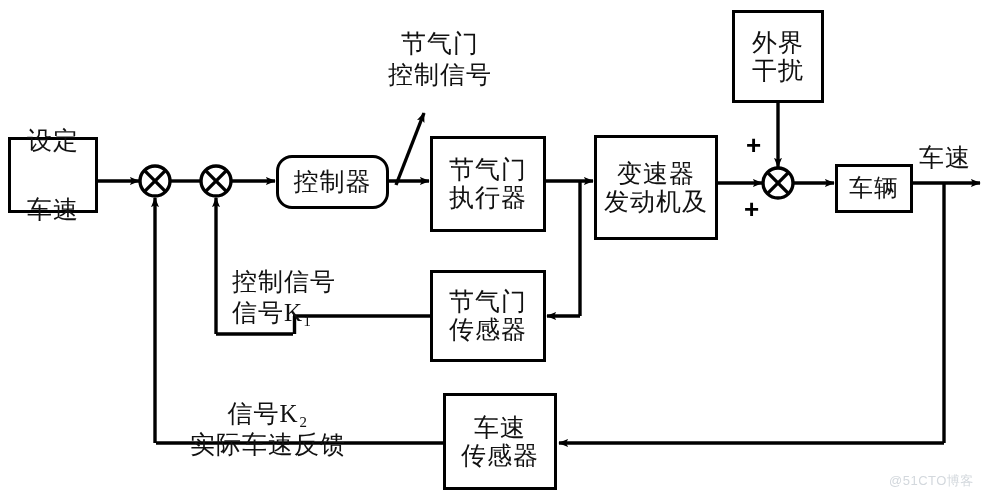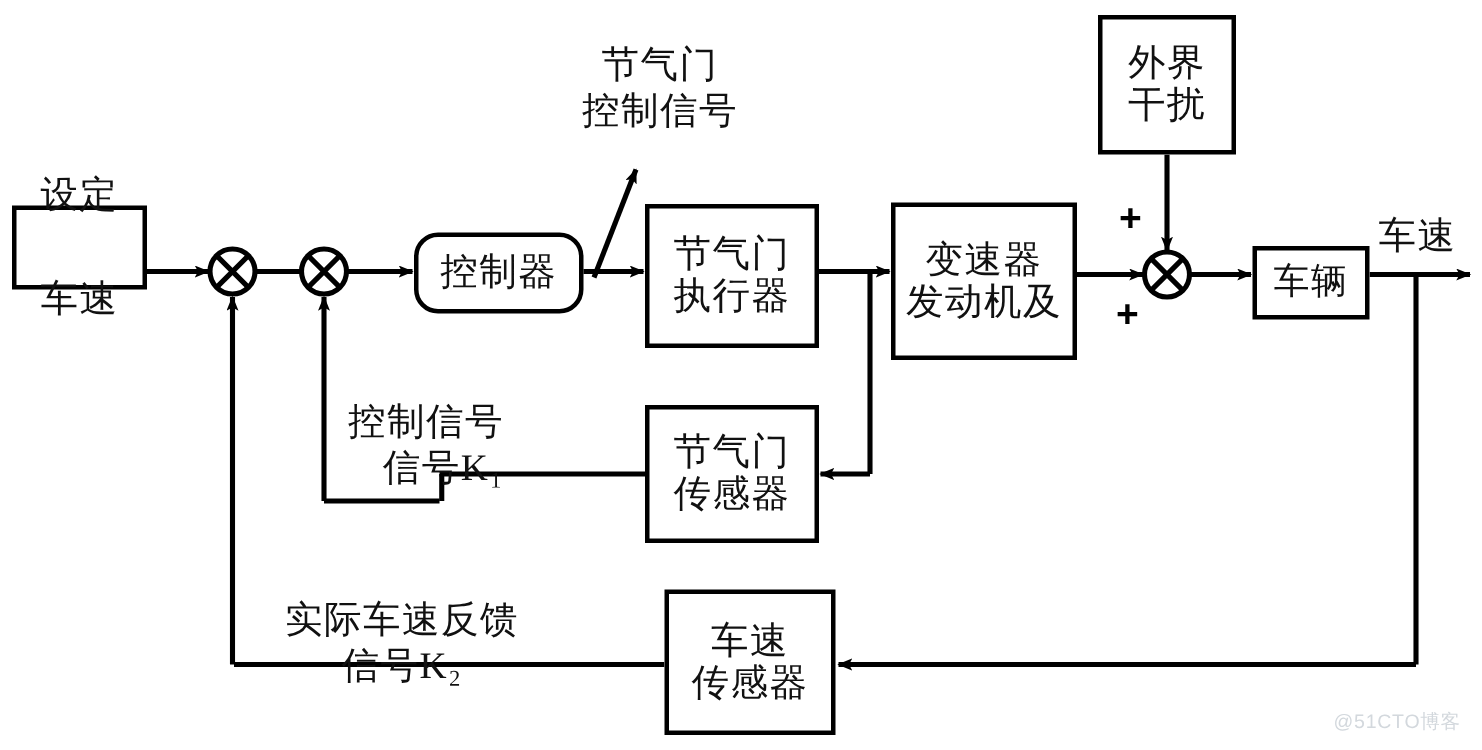--- a/index.html
+++ b/index.html
@@ -109,21 +109,21 @@
         <line x1="226.6" y1="170.4" x2="205.4" y2="191.6"></line>
       </g>
       <g>
         <circle cx="778" cy="183" r="15"></circle>
         <line x1="767.4" y1="172.4" x2="788.6" y2="193.6"></line>
         <line x1="788.6" y1="172.4" x2="767.4" y2="193.6"></line>
       </g>
     </g>
   </svg>
 
-  <div class="blk" style="left:8px;top:137px;width:90px;height:56px;font-size:25px;gap:41px;">
+  <div class="blk" style="left:8px;top:137px;width:90px;height:76px;font-size:25px;gap:41px;">
     <span>设定</span>
     <span>车速</span>
   </div>
 
   <div class="blk" style="left:276px;top:155px;width:113px;height:54px;font-size:25px;border-radius:16px;">
     <span>控制器</span>
   </div>
 
   <div class="blk" style="left:430px;top:136px;width:116px;height:96px;font-size:25px;">
     <span>节气门</span>
@@ -158,26 +158,26 @@
     <span>节气门</span>
     <span>控制信号</span>
   </div>
 
   <div class="lbl" style="left:919px;top:142px;font-size:25px;">
     <span>车速</span>
   </div>
 
   <div class="lbl" style="left:232px;top:266px;font-size:25px;">
     <span>控制信号</span>
-    <span style="text-align:right;">信号K₁</span>
+    <span style="text-align:left;">信号K₁</span>
   </div>
 
   <div class="lbl" style="left:190px;top:398px;font-size:25px;">
+    <span style="text-align:center;">信号K₂</span>
     <span>实际车速反馈</span>
-    <span style="text-align:center;">信号K₂</span>
   </div>
 
   <div class="plus" style="left:746px;top:130px;font-size:26px;">+</div>
   <div class="plus" style="left:744px;top:194px;font-size:26px;">+</div>
 
   <div class="wm" style="left:889px;top:472px;">@51CTO博客</div>
 
 </div>
 
 </body></html>

